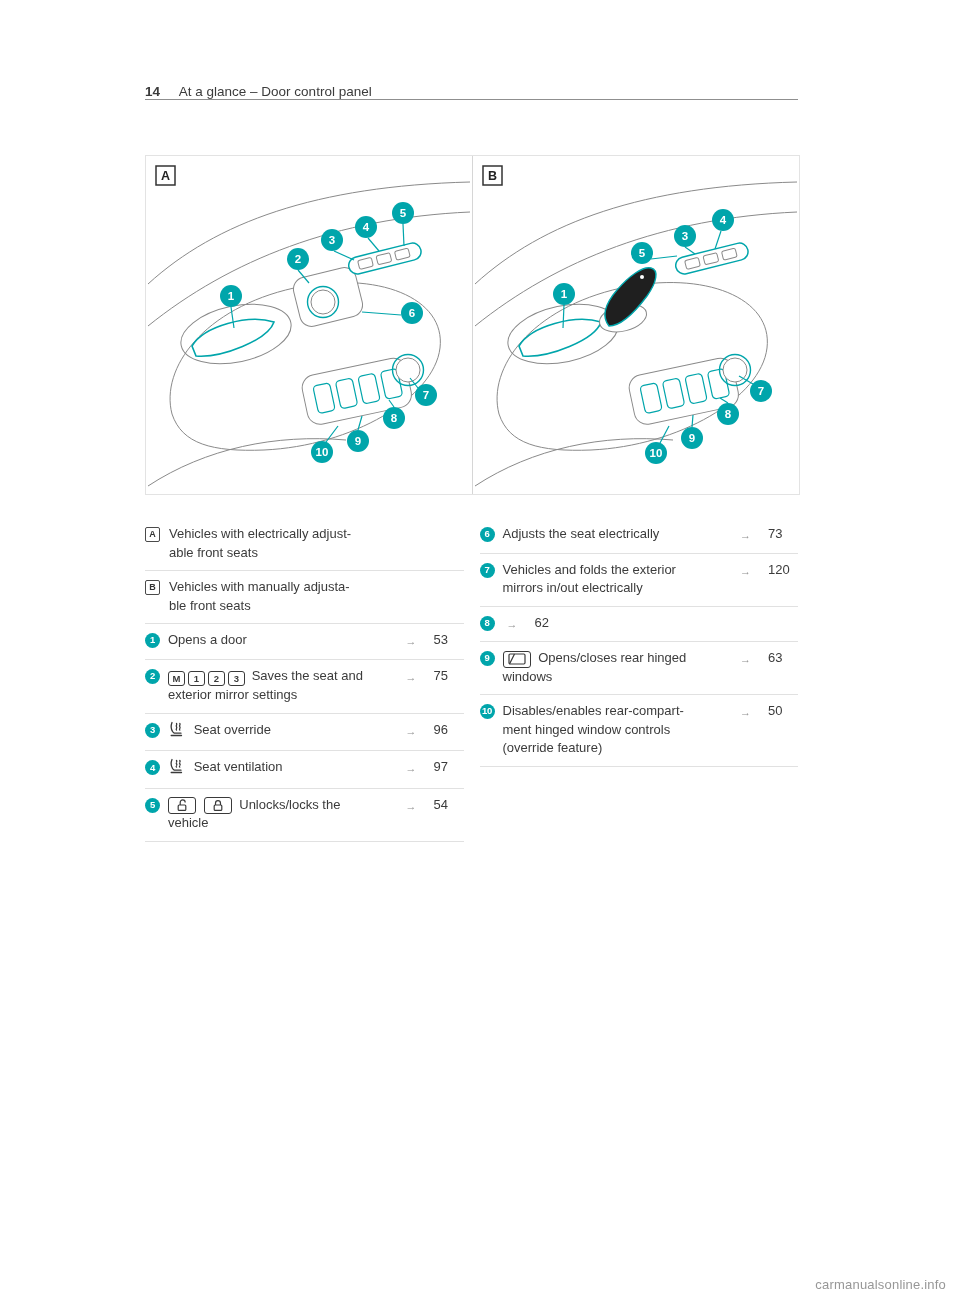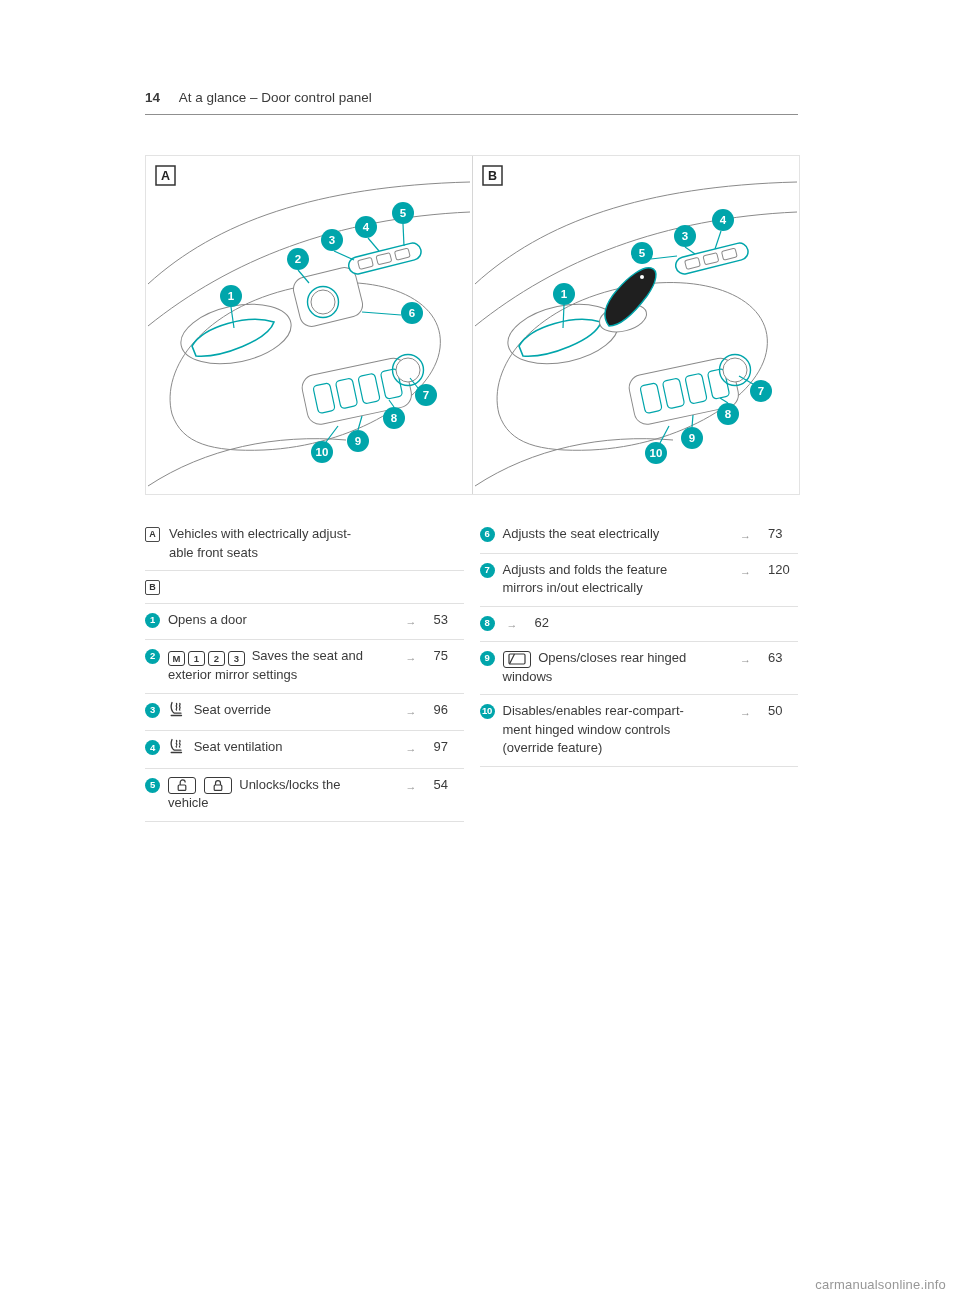--- a/index.html
+++ b/index.html
@@ -3,22 +3,22 @@
 <meta charset="utf-8">
 <style>
   html,body{margin:0;padding:0;}
   body{
     width:960px;height:1302px;position:relative;background:#fff;
     font-family:"Liberation Sans",sans-serif;color:#3b3b3b;
     overflow:hidden;
   }
   
   .header{
-    position:absolute;left:145px;top:90px;width:653px;
-    border-bottom:1px solid #8f8f8f;padding-bottom:9px;
+    position:absolute;left:145px;top:84px;width:653px;
+    border-bottom:1px solid #8f8f8f;
     font-size:13.5px;
   }
   .header .pagenum{font-weight:bold;}
   .header .title{margin-left:15px;}
   
   .figure{
     position:absolute;left:145px;top:155px;width:655px;height:340px;
     border:1px solid #e3e3e3;box-sizing:border-box;overflow:hidden;background:#fff;
   }
   .figure svg text{font-family:"Liberation Sans",sans-serif;}
@@ -270,20 +270,22 @@
   <div class="col">
 
     <div class="row">
       <span class="msq">A</span>
       <div class="content"><span class="txt">Vehicles with electrically adjust-
 able front seats</span></div>
     </div>
 
     <div class="row">
       <span class="msq">B</span>
+      <div class="content"><span class="txt">Vehicles with manually adjusta-
+ble front seats</span></div>
     </div>
 
     <div class="row">
       <span class="mc">1</span>
       <div class="content"><span class="txt">Opens a door</span></div>
       <span class="arrow">→</span>
       <span class="pageref">53</span>
     </div>
 
     <div class="row">
@@ -359,21 +361,21 @@
 
     <div class="row">
       <span class="mc">6</span>
       <div class="content"><span class="txt">Adjusts the seat electrically</span></div>
       <span class="arrow">→</span>
       <span class="pageref">73</span>
     </div>
 
     <div class="row">
       <span class="mc">7</span>
-      <div class="content"><span class="txt">Adjusts and folds the feature
+      <div class="content"><span class="txt">Vehicles and folds the exterior
 mirrors in/out electrically</span></div>
       <span class="arrow">→</span>
       <span class="pageref">120</span>
     </div>
 
     <div class="row">
       <span class="mc">8</span>
       <span class="arrow">→</span>
       <span class="pageref">62</span>
     </div>

